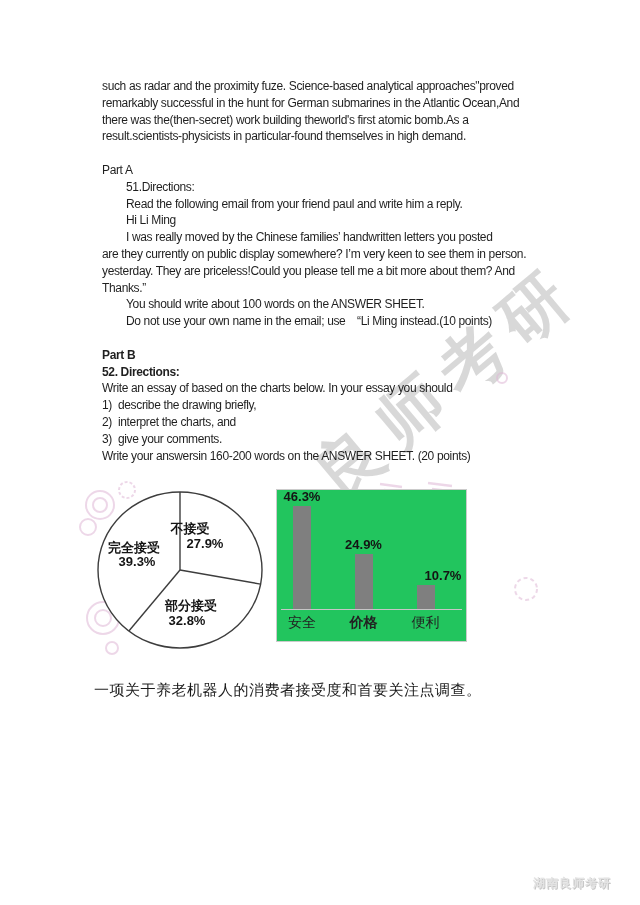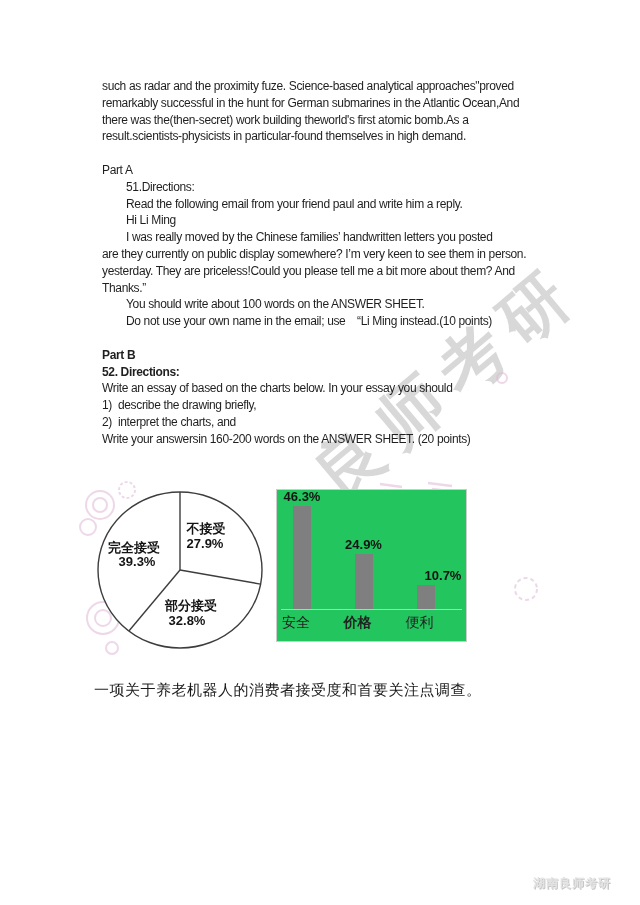--- a/index.html
+++ b/index.html
@@ -19,34 +19,34 @@
   .overlay-svg{position:absolute;left:0;top:0;pointer-events:none;}
 
   
   #doc-lines{position:absolute;left:94px;top:78px;width:470px;font-size:12px;letter-spacing:-0.35px;}
   #doc-lines .line{height:16.8px;line-height:16.8px;white-space:pre;margin-left:8px;}
   #doc-lines .indent{padding-left:24px;}
   #doc-lines .bold{font-weight:700;}
 
   
   .pl{position:absolute;width:90px;text-align:center;font-weight:700;font-size:13px;color:#141414;}
-  #pl-a1{left:161px;top:520px;}
+  #pl-a1{left:145px;top:520px;}
   #pl-a2{left:160px;top:536px;}
   #pl-b1{left:89px;top:539px;}
   #pl-b2{left:92px;top:554px;}
   #pl-c1{left:146px;top:597px;}
   #pl-c2{left:142px;top:613px;}
 
   
   #bar-box{position:absolute;left:276px;top:489px;width:189px;height:151px;
            border:1px solid #cbcbcb;background:#22c55e;}
   #bar-box .axis{position:absolute;left:4px;right:4px;top:119px;height:1px;background:#c6c6c6;}
   .bar{position:absolute;width:18px;background:#7f7f7f;}
   .bar-val{position:absolute;width:60px;text-align:center;font-weight:700;font-size:13px;color:#141414;}
-  .bar-cat{position:absolute;top:124px;width:40px;font-size:14px;color:#222;
+  .bar-cat{position:absolute;top:124px;width:40px;text-align:center;font-size:14px;color:#222;
            font-family:"Liberation Serif","DejaVu Serif",serif;}
 
   
   .caption{position:absolute;left:94px;top:649px;font-size:15px;color:#1a1a1a;
            font-family:"Liberation Serif","DejaVu Serif",serif;letter-spacing:0.5px;margin-top:32px;}
 </style>
 </head>
 <body>
 
 <div class="page">
@@ -93,20 +93,21 @@
       <div class="line">yesterday. They are priceless!Could you please tell me a bit more about them? And</div>
       <div class="line">Thanks.”</div>
       <div class="line indent">You should write about 100 words on the ANSWER SHEET.</div>
       <div class="line indent">Do not use your own name in the email; use　“Li Ming instead.(10 points)</div>
       <div class="line">&nbsp;</div>
       <div class="line bold">Part B</div>
       <div class="line bold">52. Directions:</div>
       <div class="line">Write an essay of based on the charts below. In your essay you should</div>
       <div class="line">1)  describe the drawing briefly,</div>
       <div class="line">2)  interpret the charts, and</div>
+      <div class="line">3)  give your comments.</div>
       <div class="line">Write your answersin 160-200 words on the ANSWER SHEET. (20 points)</div>
     </div>
 
   <div class="pl" id="pl-a1">不接受</div>
   <div class="pl" id="pl-a2">27.9%</div>
   <div class="pl" id="pl-b1">完全接受</div>
   <div class="pl" id="pl-b2">39.3%</div>
   <div class="pl" id="pl-c1">部分接受</div>
   <div class="pl" id="pl-c2">32.8%</div>
 

